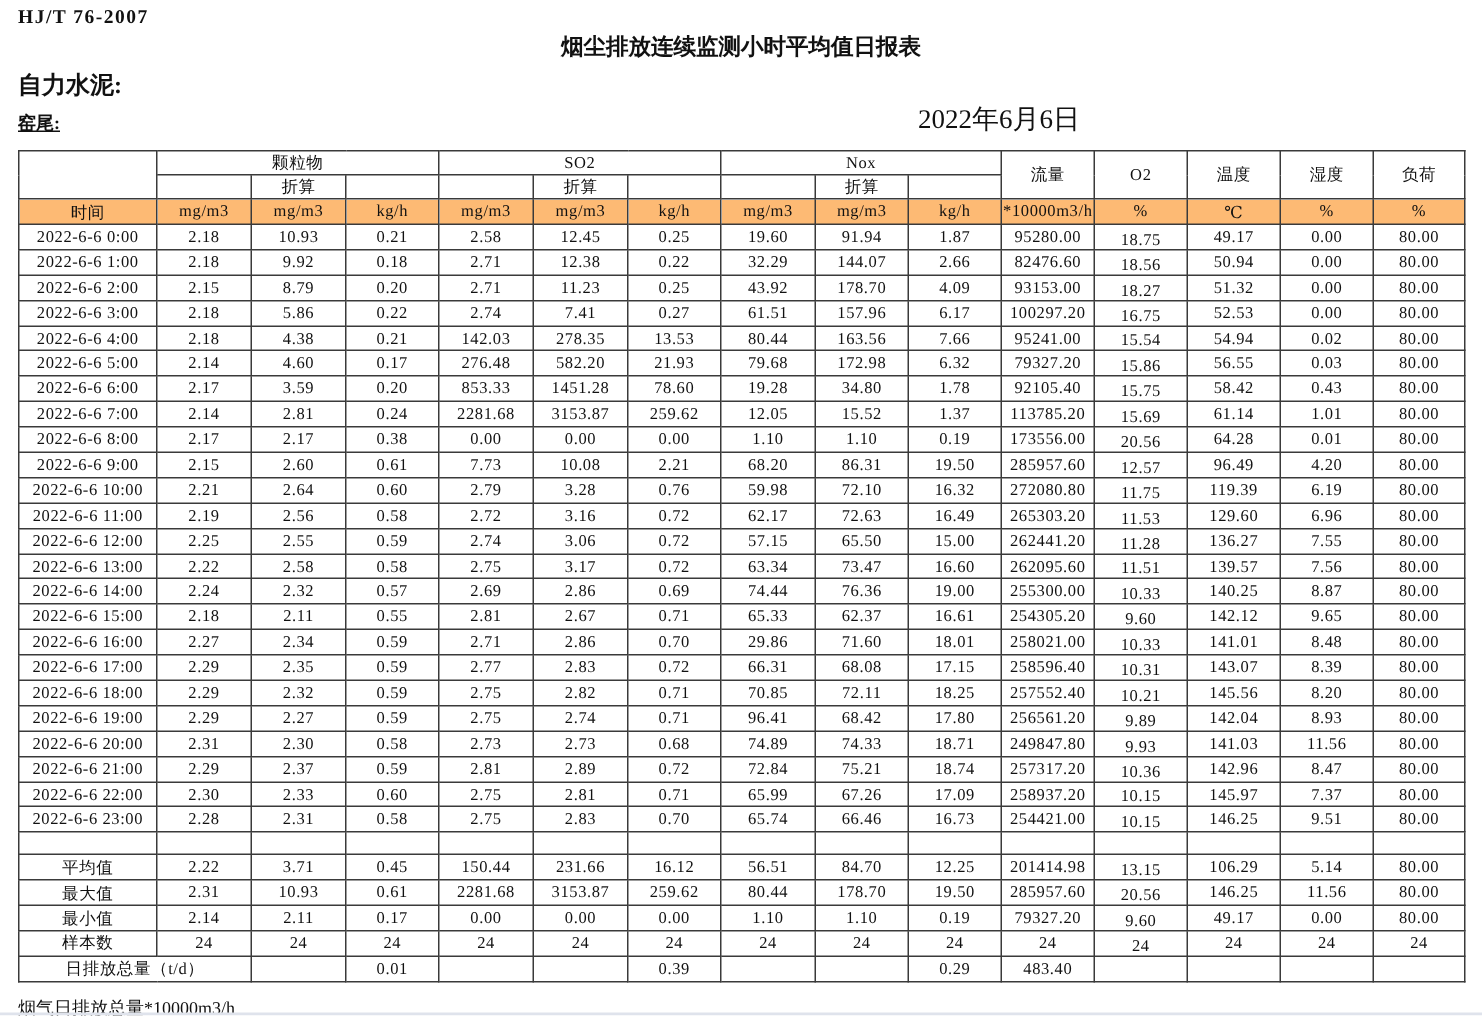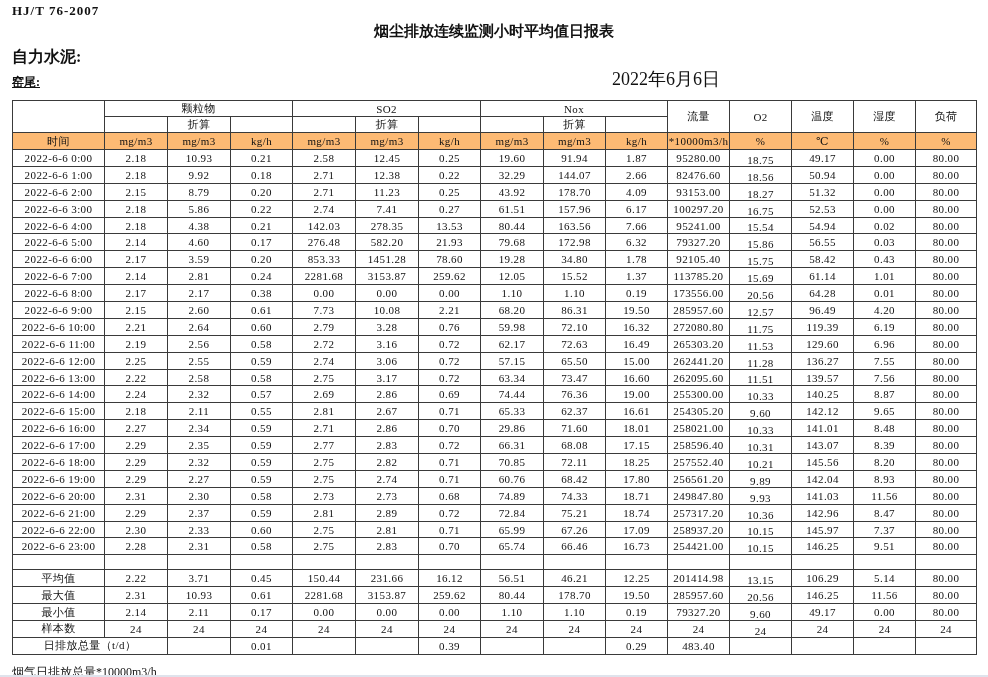--- a/index.html
+++ b/index.html
@@ -425,21 +425,21 @@
         <td>80.00</td>
       </tr>
       <tr>
         <td class="time">2022-6-6 19:00</td>
         <td>2.29</td>
         <td>2.27</td>
         <td>0.59</td>
         <td>2.75</td>
         <td>2.74</td>
         <td>0.71</td>
-        <td>60.76</td>
+        <td>96.41</td>
         <td>68.42</td>
         <td>17.80</td>
         <td>256561.20</td>
         <td class="o2">9.89</td>
         <td>142.04</td>
         <td>8.93</td>
         <td>80.00</td>
       </tr>
       <tr>
         <td class="time">2022-6-6 20:00</td>
@@ -528,21 +528,21 @@
       </tr>
       <tr>
         <td>平均值</td>
         <td>2.22</td>
         <td>3.71</td>
         <td>0.45</td>
         <td>150.44</td>
         <td>231.66</td>
         <td>16.12</td>
         <td>56.51</td>
-        <td>46.21</td>
+        <td>84.70</td>
         <td>12.25</td>
         <td>201414.98</td>
         <td class="o2">13.15</td>
         <td>106.29</td>
         <td>5.14</td>
         <td>80.00</td>
       </tr>
       <tr>
         <td>最大值</td>
         <td>2.31</td>

